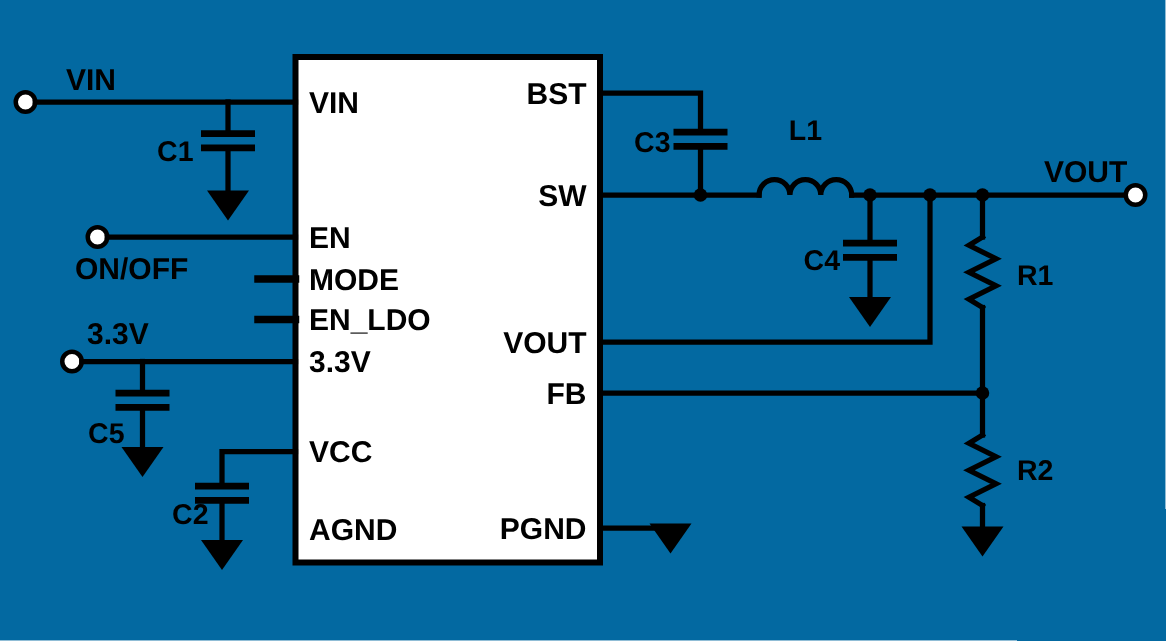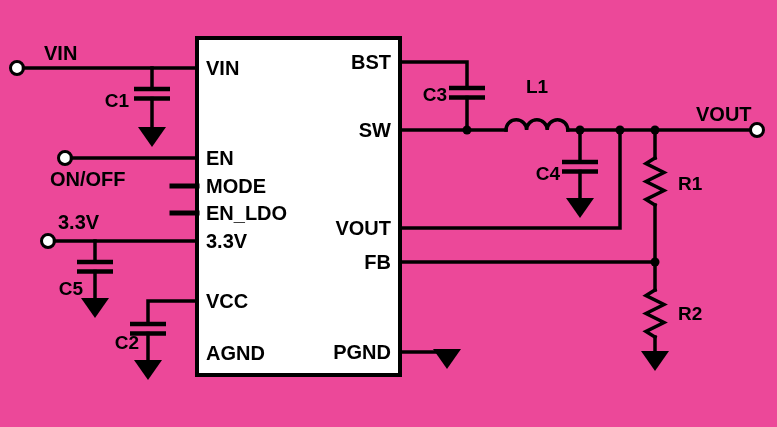--- a/index.html
+++ b/index.html
@@ -4,21 +4,21 @@
 <style>
   html, body {
     margin: 0;
     padding: 0;
     background: #ffffff;
   }
   .stage {
     position: relative;
     width: 777px;
     height: 427px;
-    background: #ec4899;
+    background: #0369a1;
     overflow: hidden;
   }
   svg { display: block; }
   .wire {
     stroke: #000000;
     stroke-width: 3.5;
     fill: none;
     stroke-linecap: square;
   }
   .thick {

